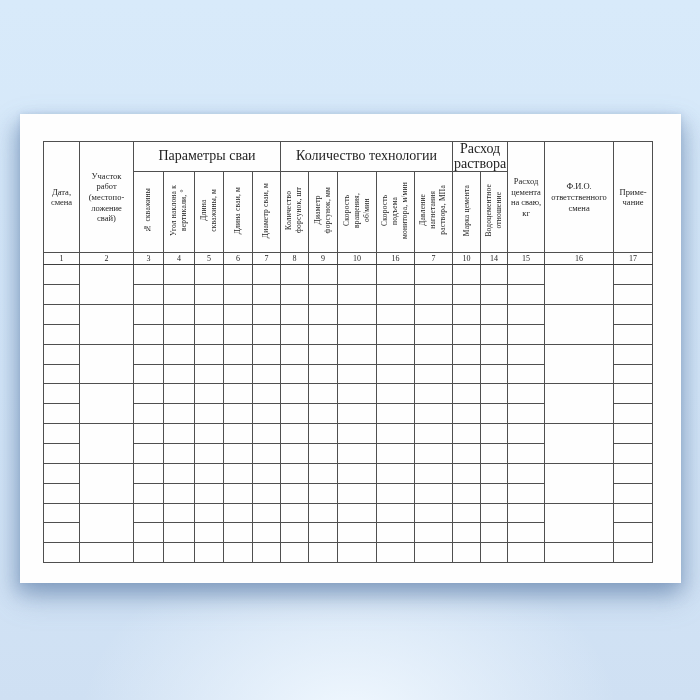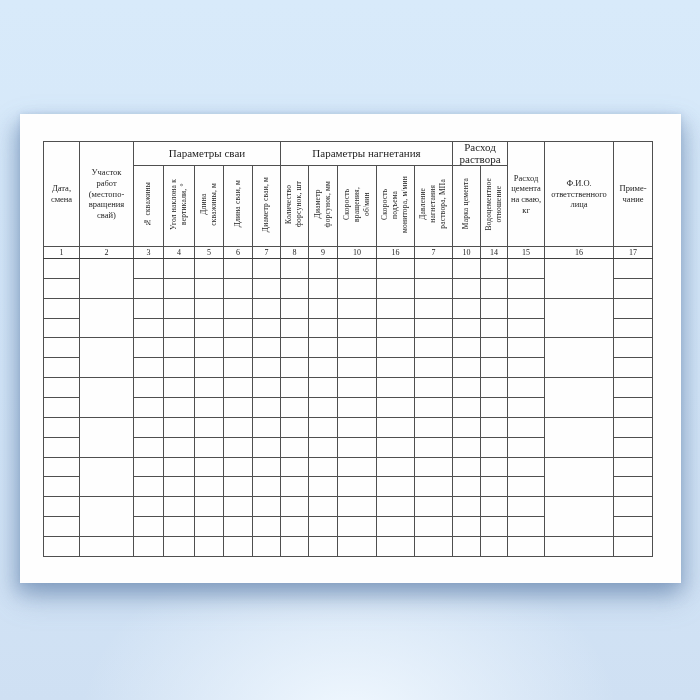--- a/index.html
+++ b/index.html
@@ -43,21 +43,21 @@
     font-weight: normal;
     text-align: center;
     vertical-align: middle;
     overflow: hidden;
   }
   thead tr.row-groups   { height: 21px; }
   thead tr.row-vertical { height: 81px; }
   thead tr.row-numbers  { height: 12px; }
   tbody tr { height: 19.85px; }
   th.grp {
-    font-size: 11px;
+    font-size: 14px;
     line-height: 1.05;
     white-space: pre-line;
   }
   th.hlab {
     font-size: 8.5px;
     line-height: 1.25;
     white-space: pre-line;
   }
   th.vert { vertical-align: middle; text-align: center; }
   th.vert > div {
@@ -101,33 +101,33 @@
           <col style="width: 69px;">
           <col style="width: 39px;">
         </colgroup>
         <thead>
           <tr class="row-groups">
             <th class="hlab" rowspan="2">Дата,
 смена</th>
             <th class="hlab" rowspan="2">Участок
 работ
 (местопо-
-вращения
+ложение
 свай)</th>
             <th class="grp" colspan="5">Параметры сваи</th>
-            <th class="grp" colspan="5">Параметры нагнетания</th>
+            <th class="grp" colspan="5">Количество технологии</th>
             <th class="grp" colspan="2">Расход
 раствора</th>
             <th class="hlab" rowspan="2">Расход
 цемента
 на сваю,
 кг</th>
             <th class="hlab" rowspan="2">Ф.И.О.
 ответственного
-лица</th>
+смена</th>
             <th class="hlab" rowspan="2">Приме-
 чание</th>
           </tr>
           <tr class="row-vertical">
             <th class="vert"><div>№ скважины</div></th>
             <th class="vert"><div>Угол наклона к
 вертикали, °</div></th>
             <th class="vert"><div>Длина
 скважины, м</div></th>
             <th class="vert"><div>Длина сваи, м</div></th>

